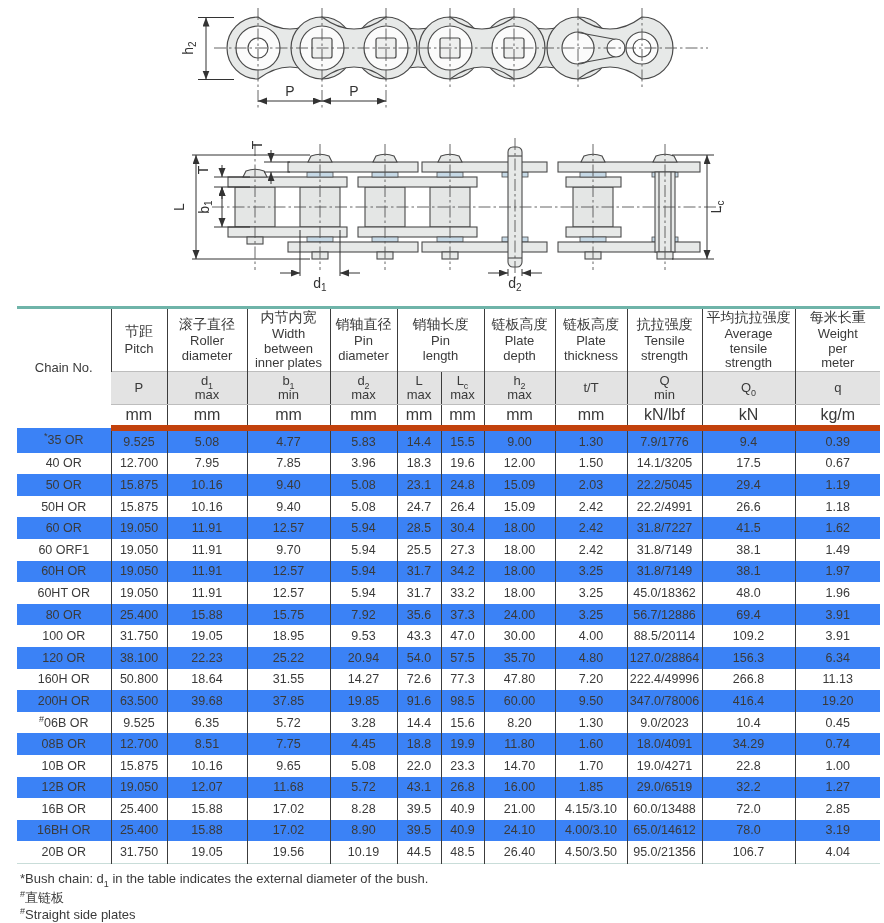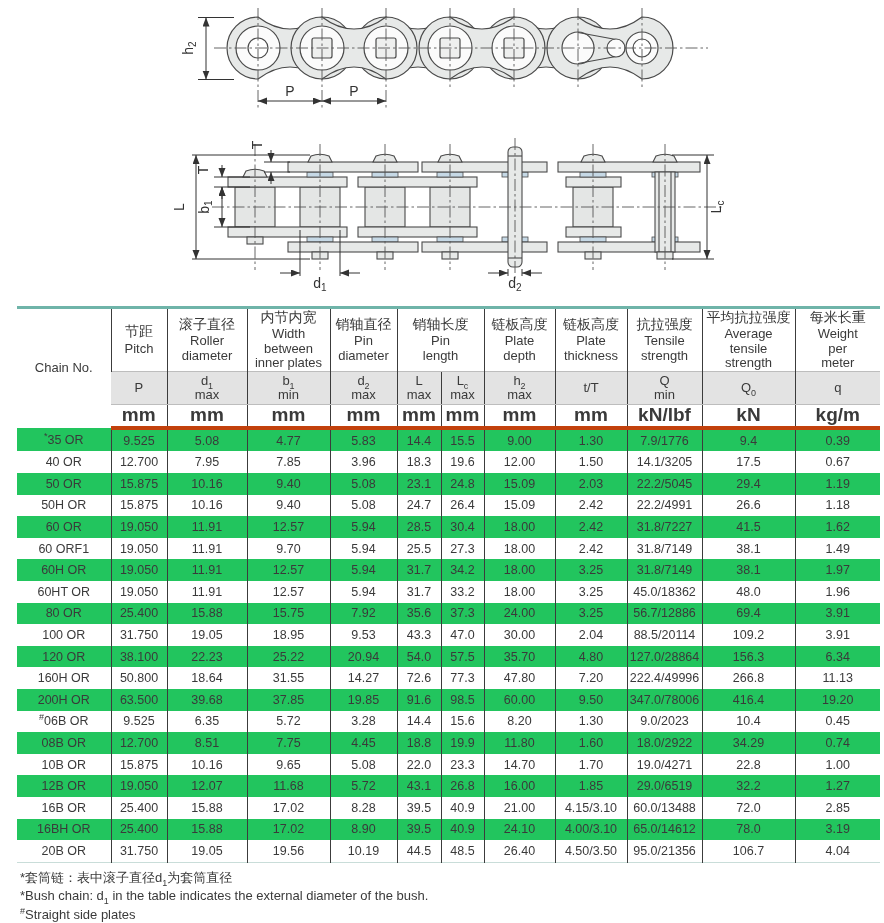--- a/index.html
+++ b/index.html
@@ -14,25 +14,25 @@
     border-top:3px solid #6fb4a9;border-bottom:1px solid #c9ddd9;}
   .spec th,.spec td{border-left:1px solid #3c3c3c;text-align:center;vertical-align:middle;
     font-weight:normal;padding:0;overflow:hidden;}
   .spec th:first-child,.spec td:first-child{border-left:none;}
   .spec thead th{line-height:1.1;}
   .name-row th{height:62px;font-size:13px;}
   .zh{display:block;font-size:14px;margin-bottom:2px;}
   .en{display:block;font-size:13px;white-space:pre-line;}
   .sym-row th{background:#e3e3e3;height:32px;font-size:13px;
     border-top:1px solid #bdbdbd;border-bottom:1px solid #bdbdbd;}
-  .unit-row th{height:20px;font-size:19px;border-bottom:4px solid #c2410c;font-weight:bold;}
+  .unit-row th{height:20px;font-size:16px;border-bottom:6px solid #c2410c;}
   .spec sub{font-size:9px;line-height:0;}
   .spec sup{font-size:9px;line-height:0;}
   .spec tbody td{height:21.6px;font-size:12.5px;}
-  .spec tbody tr.tint{background:#22c55e;}
+  .spec tbody tr.tint{background:#3b82f6;}
 
   
   .notes{margin:7px 0 0 20px;font-size:13px;line-height:1.18;}
   .notes sub{font-size:9px;}
   .notes sup{font-size:9px;}
 </style>
 </head>
 <body>
 
 <svg class="drawing" width="884" height="124" viewBox="0 0 884 124">
@@ -456,21 +456,21 @@
       </tr>
       <tr>
         <td>100 OR</td>
         <td>31.750</td>
         <td>19.05</td>
         <td>18.95</td>
         <td>9.53</td>
         <td>43.3</td>
         <td>47.0</td>
         <td>30.00</td>
-        <td>2.04</td>
+        <td>4.00</td>
         <td>88.5/20114</td>
         <td>109.2</td>
         <td>3.91</td>
       </tr>
       <tr class="tint">
         <td>120 OR</td>
         <td>38.100</td>
         <td>22.23</td>
         <td>25.22</td>
         <td>20.94</td>
@@ -527,21 +527,21 @@
       <tr class="tint">
         <td>08B OR</td>
         <td>12.700</td>
         <td>8.51</td>
         <td>7.75</td>
         <td>4.45</td>
         <td>18.8</td>
         <td>19.9</td>
         <td>11.80</td>
         <td>1.60</td>
-        <td>18.0/2922</td>
+        <td>18.0/4091</td>
         <td>34.29</td>
         <td>0.74</td>
       </tr>
       <tr>
         <td>10B OR</td>
         <td>15.875</td>
         <td>10.16</td>
         <td>9.65</td>
         <td>5.08</td>
         <td>22.0</td>
@@ -605,16 +605,16 @@
         <td>26.40</td>
         <td>4.50/3.50</td>
         <td>95.0/21356</td>
         <td>106.7</td>
         <td>4.04</td>
       </tr>
     </tbody>
 </table>
 
 <div class="notes">
-    <div><span>*套筒链：表中滚子直径d</span><sub>1</sub><span>为套筒直径</span></div>
     <div><span>*Bush chain: d</span><sub>1</sub><span> in the table indicates the external diameter of the bush.</span></div>
+    <div><sup>#</sup><span>直链板</span></div>
     <div><sup>#</sup><span>Straight side plates</span></div>
   </div>
 
 </body></html>

